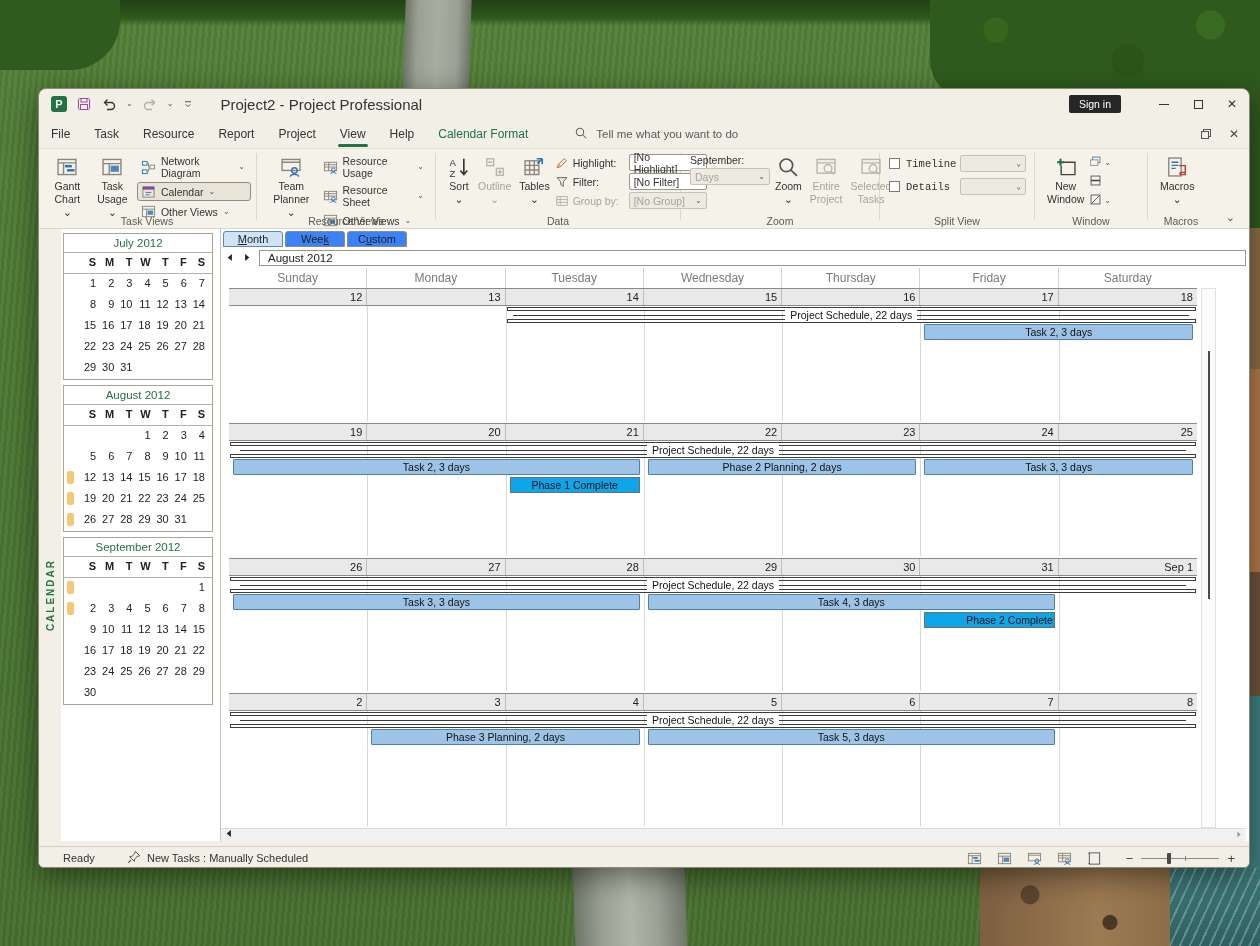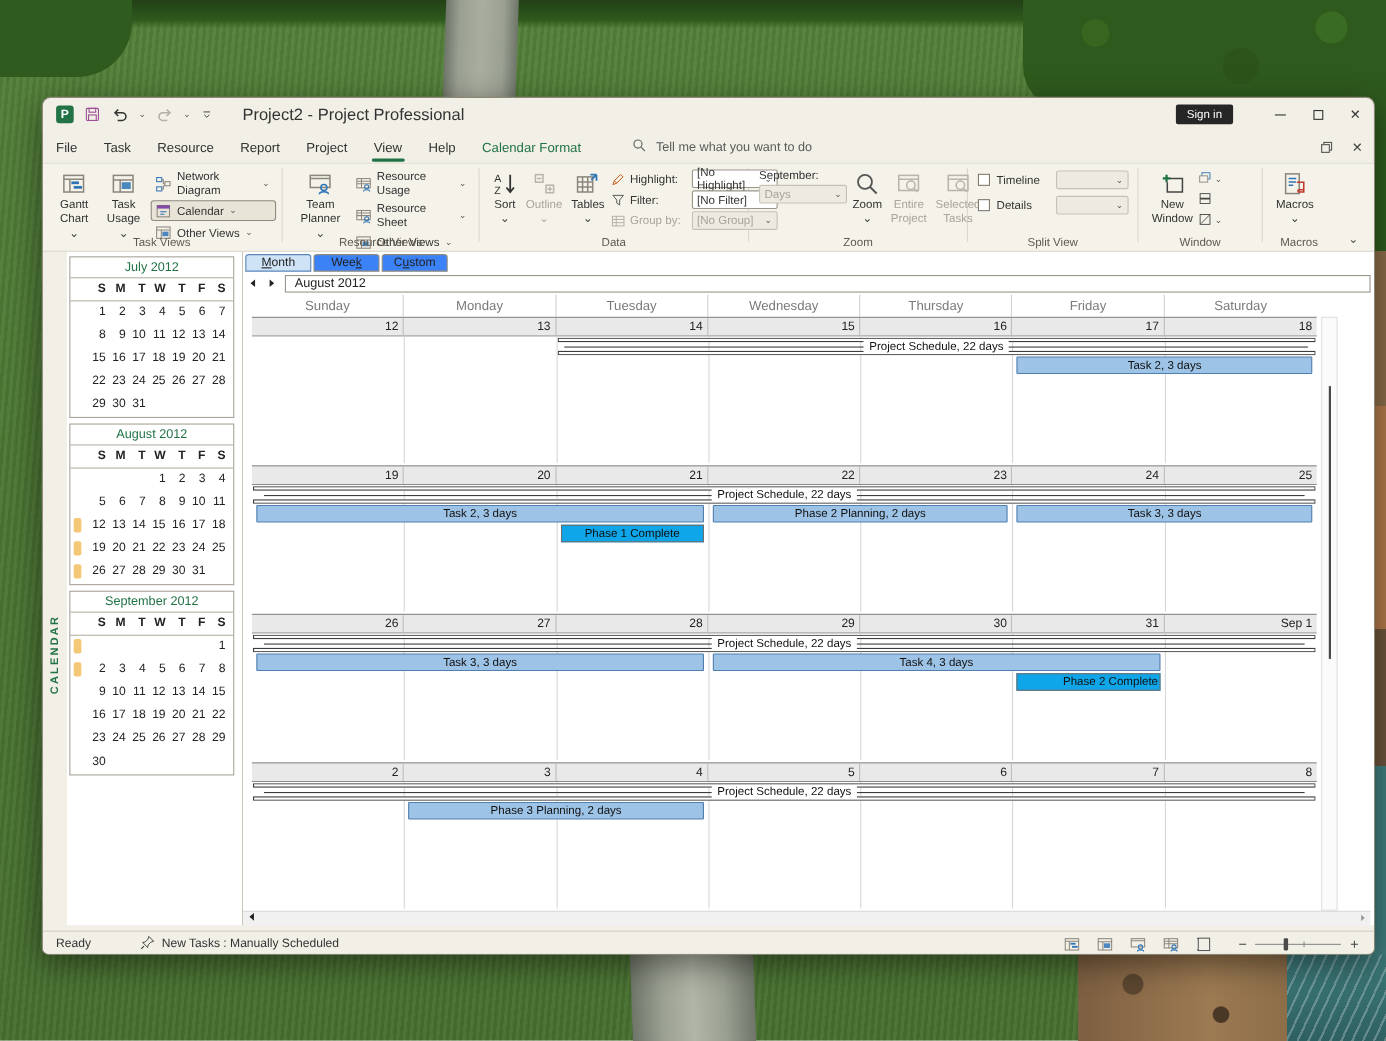--- a/index.html
+++ b/index.html
@@ -81,21 +81,21 @@
   .menucol { display:flex; flex-direction:column; gap:1px; padding-top:1px; }
   .menubtn { display:flex; align-items:center; gap:5px; font-size:10.5px; color:#333; padding:1px 5px 1px 3px; border:1px solid transparent; border-radius:3px; }
   .menubtn.selected { background:#e8e4d8; border-color:#8f8b80; }
   .fieldcol { display:flex; flex-direction:column; gap:2px; padding-top:2px; }
   .fieldrow { display:flex; align-items:center; gap:4px; font-size:10.5px; }
   .fieldrow .flabel { width:52px; }
   .fieldrow.disabled { color:#a8a49a; }
   .dropbox { width:78px; height:17px; border:1px solid #9a968b; background:#fff; border-radius:2px;
         display:flex; align-items:center; justify-content:space-between; padding:0 4px; font-size:10.5px; }
   .dropbox.disabled { background:#eceae1; color:#a8a49a; border-color:#c6c2b6; }
-  .checkrow { display:flex; align-items:center; gap:6px; font-size:10.5px; margin-bottom:6px; }
+  .checkrow { display:flex; align-items:center; gap:6px; font-size:10.5px; margin-bottom:6px;font-family:Liberation Mono, monospace; }
   .checkbox { width:11px; height:11px; border:1px solid #7f7b71; background:#fff; }
   .iconcol { display:flex; flex-direction:column; align-items:flex-start; gap:3px; padding-top:3px; }
   .iconcol .irow { display:flex; align-items:center; gap:2px; }
   .ribbon-collapse { position:absolute; right:14px; bottom:4px; color:#555; font-size:11px; }
 
   
   .main { position:relative; height:612px; background:#ffffff; display:flex; }
   .viewstrip { width:22px; background:#f1efe6; position:relative; flex:none; }
   .viewlabel { position:absolute; top:330px; left:50%; transform:translateX(-50%) rotate(180deg);
         writing-mode:vertical-rl; font-size:10px; letter-spacing:2px; color:#217346; font-weight:bold; }
@@ -142,21 +142,21 @@
 
   .vscroll { position:absolute; left:980px; top:59px; width:15px; height:540px; background:#fbfbfb; border:1px solid #e0e0e0; }
   .vscroll .thumb { position:absolute; left:6px; top:62px; width:2px; height:248px; background:#4a4a4a; }
   .hscroll { position:absolute; left:0; top:599px; right:3px; height:13px; background:#f1f1f1; border-top:1px solid #dcdcdc;
         display:flex; align-items:center; justify-content:space-between; padding:0 3px; }
 
   
   .statusgap { height:5px; background:#f1efe6; }
   .statusbar { position:relative; height:23px; background:#f1efe6; border-top:1px solid #d3cfc2;
         display:flex; align-items:center; font-size:11px; color:#333; }
-  .sb-ready { padding-left:12px; width:88px; }
+  .sb-ready { padding-left:24px; width:88px; }
   .sb-newtasks { display:flex; align-items:center; gap:6px; }
   .sb-right { position:absolute; right:0; display:flex; align-items:center; height:100%; }
   .sb-viewbtn { width:30px; height:100%; display:flex; align-items:center; justify-content:center; }
   .zoomctrl { display:flex; align-items:center; gap:8px; margin:0 14px 0 16px; color:#444; }
   .ztrack { position:relative; width:78px; height:1px; background:#8a8a8a; }
   .zthumb { position:absolute; left:26px; top:-5px; width:4px; height:11px; background:#4a4a4a; border-radius:1px; }
   .ztick { position:absolute; left:44px; top:-2px; width:1px; height:5px; background:#8a8a8a; }
   .zglyph { font-size:13px; line-height:1; }
 </style>
 </head>
@@ -938,20 +938,21 @@
               <div class="colsep" style="left: 57.1429%;"></div>
               <div class="colsep" style="left: 71.4286%;"></div>
               <div class="colsep" style="left: 85.7143%;"></div>
               <div class="bar summary" style="left: calc(0% + 1px); width: calc(100% - 2px);">
                 <span class="rail t"></span>
                 <span class="rail b"></span>
                 <span class="midline"></span>
                 <span class="slabel">Project Schedule, 22 days</span>
               </div>
               <div class="bar task" style="left: calc(14.2857% + 4px); width: calc(28.5714% - 8px);">Phase 3 Planning, 2 days</div>
+              <div class="bar task" style="left: calc(42.8571% + 4px); width: calc(42.8571% - 8px);">Task 5, 3 days</div>
             </div>
           </div>
         </div>
       <div class="vscroll">
           <div class="thumb"></div>
         </div>
       <div class="hscroll">
         <span><span style="display: inline-flex; align-items: center;">
               <svg width="11" height="11" viewBox="0 0 16 16" fill="none" xmlns="http://www.w3.org/2000/svg">
                 <path d="M10 3 L4 8 L10 13 Z" fill="#222"></path>

